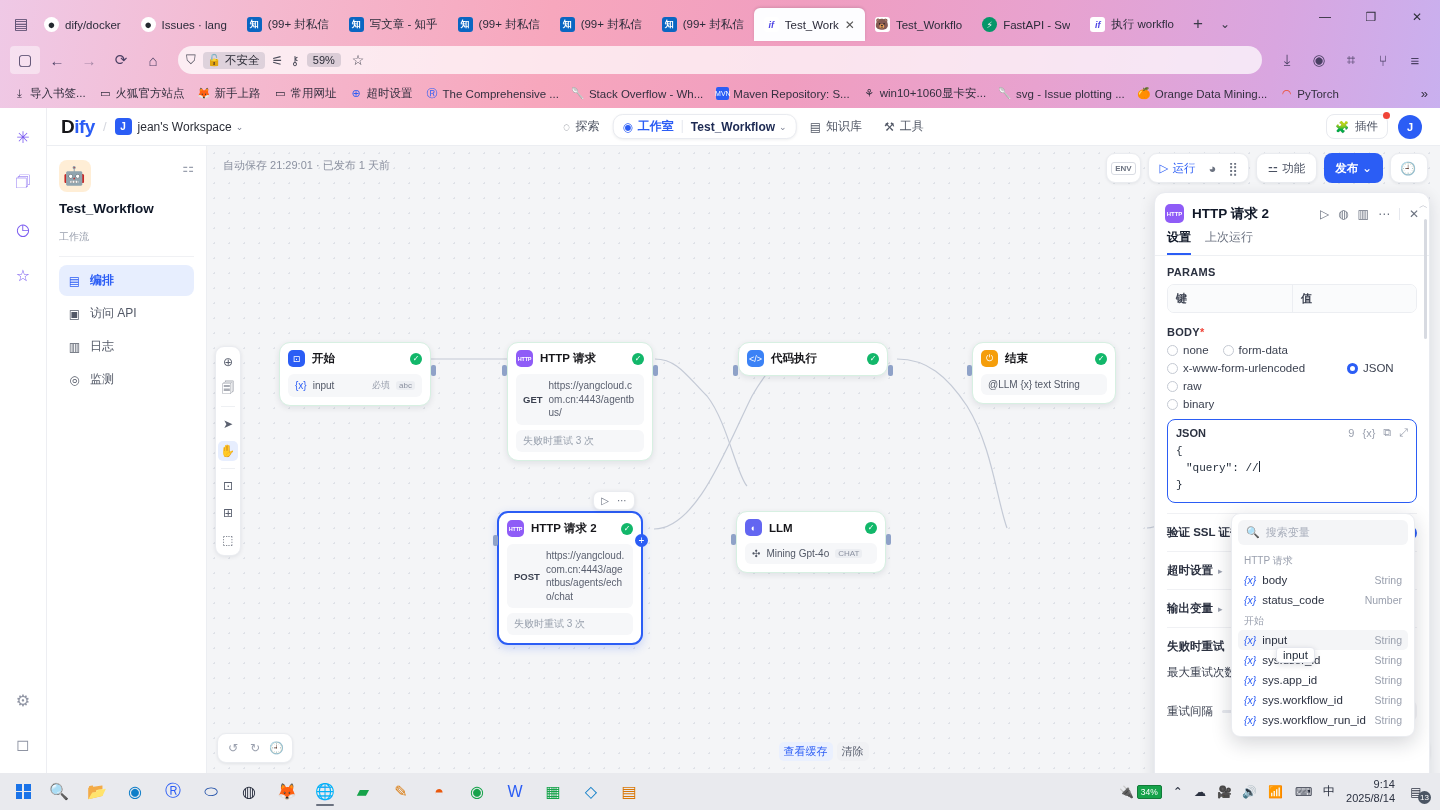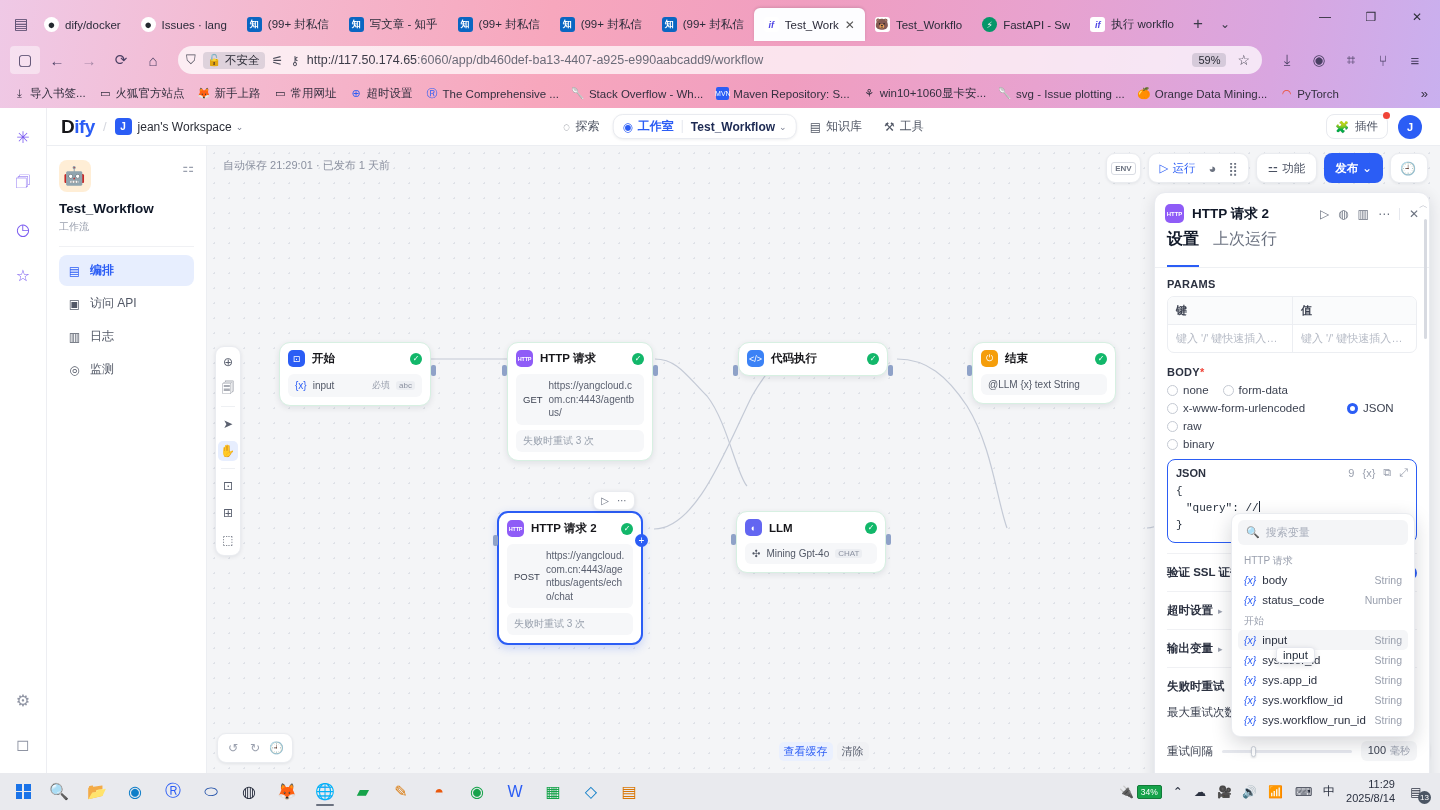--- a/index.html
+++ b/index.html
@@ -100,21 +100,21 @@
 
   #workspace { position: absolute; top: 38px; left: 0; right: 0; bottom: 0; display: flex; }
 
   
   #appside { width: 160px; background: #ffffff; border-right: 1px solid #eceef2; padding: 14px 12px; }
   .app-icon { width: 32px; height: 32px; border-radius: 8px; background: #ffeed6;
               display: flex; align-items: center; justify-content: center; font-size: 18px; }
   .appside-head { display: flex; align-items: flex-start; justify-content: space-between; }
   .appside-settings { color: #9aa0ae; font-size: 13px; }
   .app-name { font-size: 13.5px; font-weight: 700; color: #101828; margin-top: 9px; }
-  .app-type { font-size: 10px; color: #9aa0ae; margin-top: 4px; }
+  .app-type { font-size: 10px; color: #9aa0ae; margin-top: 14px; }
   .appside-div { height: 1px; background: #f0f1f4; margin: 12px 0 8px; }
   .side-item { display: flex; align-items: center; gap: 9px; padding: 7px 9px; border-radius: 8px;
                font-size: 12px; color: #525866; margin-bottom: 2px; }
   .side-item.active { background: #e7eefe; color: #2b5df5; font-weight: 600; }
   .side-ico { font-size: 12px; width: 13px; display: flex; justify-content: center; }
 
   
   #canvas-wrap { flex: 1 1 auto; position: relative; background: #f4f5f7;
       background-image: radial-gradient(#dfe2e8 1px, transparent 1px);
       background-size: 15px 15px; overflow: hidden; }
@@ -148,21 +148,21 @@
   .b-start { background: #2b5df5; }
   .b-http { background: #8f5cf7; font-size: 5.5px; font-weight: 700; letter-spacing: -.2px; }
   .b-code { background: #3b82f6; }
   .b-end { background: #f59e0b; }
   .b-llm { background: #6366f1; }
   .node-title { font-size: 11.5px; font-weight: 700; color: #16161a; }
   .node-ok { margin-left: auto; width: 12px; height: 12px; border-radius: 50%; background: #12b76a;
              color: #fff; font-size: 8px; display: flex; align-items: center; justify-content: center; }
   .node-row { margin-top: 7px; background: #f6f7f9; border-radius: 6px; padding: 5px 7px;
               font-size: 10px; color: #525866; display: flex; align-items: center; gap: 6px; }
-  .node-row .mono { font-weight: 400; font-size: 9.5px; color: #3b4150; flex: 0 0 auto; }
+  .node-row .mono { font-weight: 700; font-size: 9.5px; color: #3b4150; flex: 0 0 auto; }
   .node-row .urlv { color: #5b6170; line-height: 1.35; word-break: break-all; }
   .node-retry { margin-top: 5px; font-size: 10px; color: #98a0ad; background: #f6f7f9;
                 border-radius: 6px; padding: 4px 7px; }
   .var-chip { color: #2b5df5; font-size: 10px; }
   .node-tag { background: #eceef2; border-radius: 3px; padding: 0 3px; font-size: 8px; color: #8b91a0; }
   .port { position: absolute; width: 5px; height: 11px; border-radius: 2px; background: #8fa2c8; top: 22px; }
   .port.l { left: -6px; } .port.r { right: -6px; }
   .node-plus { position: absolute; right: -7px; top: 21px; width: 13px; height: 13px; border-radius: 50%;
                background: #2b5df5; color: #fff; font-size: 10px; display: flex; align-items: center;
                justify-content: center; }
@@ -198,21 +198,21 @@
             border: 1px solid #e9ebf0; border-radius: 11px; box-shadow: 0 4px 16px rgba(16,24,40,.12);
             overflow: hidden; }
   #rp-head { display: flex; align-items: center; gap: 8px; padding: 11px 10px 6px; }
   .rp-badge { width: 19px; height: 19px; border-radius: 5px; background: #8f5cf7; color: #fff;
               font-size: 6px; font-weight: 700; display: flex; align-items: center; justify-content: center; }
   .rp-title { font-size: 13.5px; font-weight: 700; color: #101828; }
   .rp-actions { margin-left: auto; display: flex; align-items: center; gap: 9px; color: #6b7280; font-size: 12px; }
   .rp-actions .sep { width: 1px; height: 12px; background: #e6e8ee; }
   #rp-desc { padding: 0 12px 9px; font-size: 11px; color: #a8aebb; }
   #rp-tabs { display: flex; gap: 14px; padding: 0 12px; border-bottom: 1px solid #eef0f3; }
-  .rp-tab { font-size: 16px; color: #6b7280; padding-bottom: 15px; }
+  .rp-tab { font-size: 12px; color: #6b7280; padding-bottom: 7px; }
   .rp-tab.active { color: #101828; font-weight: 700; border-bottom: 2px solid #2b5df5; }
   .rp-body { padding: 10px 12px 0; }
   .sec-label { font-size: 11px; font-weight: 700; color: #2b3140; letter-spacing: .3px; margin-bottom: 6px; }
   .sec-label .req { color: #f04438; }
   .kv-table { border: 1px solid #eceef2; border-radius: 7px; overflow: hidden; font-size: 11px; }
   .kv-row { display: flex; }
   .kv-row + .kv-row { border-top: 1px solid #eceef2; }
   .kv-cell { flex: 1 1 50%; padding: 6px 8px; color: #343a46; }
   .kv-cell + .kv-cell { border-left: 1px solid #eceef2; }
   .kv-head .kv-cell { background: #fafbfc; font-weight: 600; color: #3b4150; }
@@ -358,21 +358,20 @@
     <div class="nav-ico">⌂</div>
 
     <div id="urlbar">
       <span class="url-shield">⛉</span>
       <span class="url-insecure">
         <span>🔓</span>
         <span>不安全</span>
       </span>
       <span class="url-shield">⚟</span>
       <span class="url-shield">⚷</span>
-      <span class="url-text"><span>http://117.50.174.65</span><span class="dim">:6060/app/db460def-ba13-4407-a925-e990aabcadd9/workflow</span></span>
       <span class="zoom-badge">59%</span>
       <span class="url-star">☆</span>
     </div>
 
     <div id="navbar-right">
       <div class="nav-ico">⤓</div>
       <div class="nav-ico">◉</div>
       <div class="nav-ico">⌗</div>
       <div class="nav-ico">⑂</div>
       <div class="nav-ico">≡</div>
@@ -705,24 +704,20 @@
           <div class="rp-tab">上次运行</div>
         </div>
 
         <div class="rp-body">
 
           <div class="sec-label">PARAMS</div>
           <div class="kv-table">
             <div class="kv-row kv-head">
               <div class="kv-cell">键</div>
               <div class="kv-cell">值</div>
-            </div>
-            <div class="kv-row">
-              <div class="kv-cell kv-ph">键入 '/' 键快速插入变...</div>
-              <div class="kv-cell kv-ph">键入 '/' 键快速插入变量</div>
             </div>
           </div>
 
           <div class="sec-label" style="margin-top:13px;">
             <span>BODY</span><span class="req">*</span>
           </div>
 
           <div class="radio-grid">
             <label class="radio">
                 <span class="rdot"></span>
@@ -880,21 +875,21 @@
       <span class="batt-body">34%</span>
     </span>
     <span>⌃</span>
     <span>☁</span>
     <span>🎥</span>
     <span>🔊</span>
     <span>📶</span>
     <span>⌨</span>
     <span>中</span>
     <span id="clock">
-      <div>11:29</div>
+      <div>9:14</div>
       <div>2025/8/14</div>
     </span>
     <span class="notif">
       <span>▤</span>
       <span class="notif-badge">13</span>
     </span>
   </div>
 </div>
 
 </body></html>

